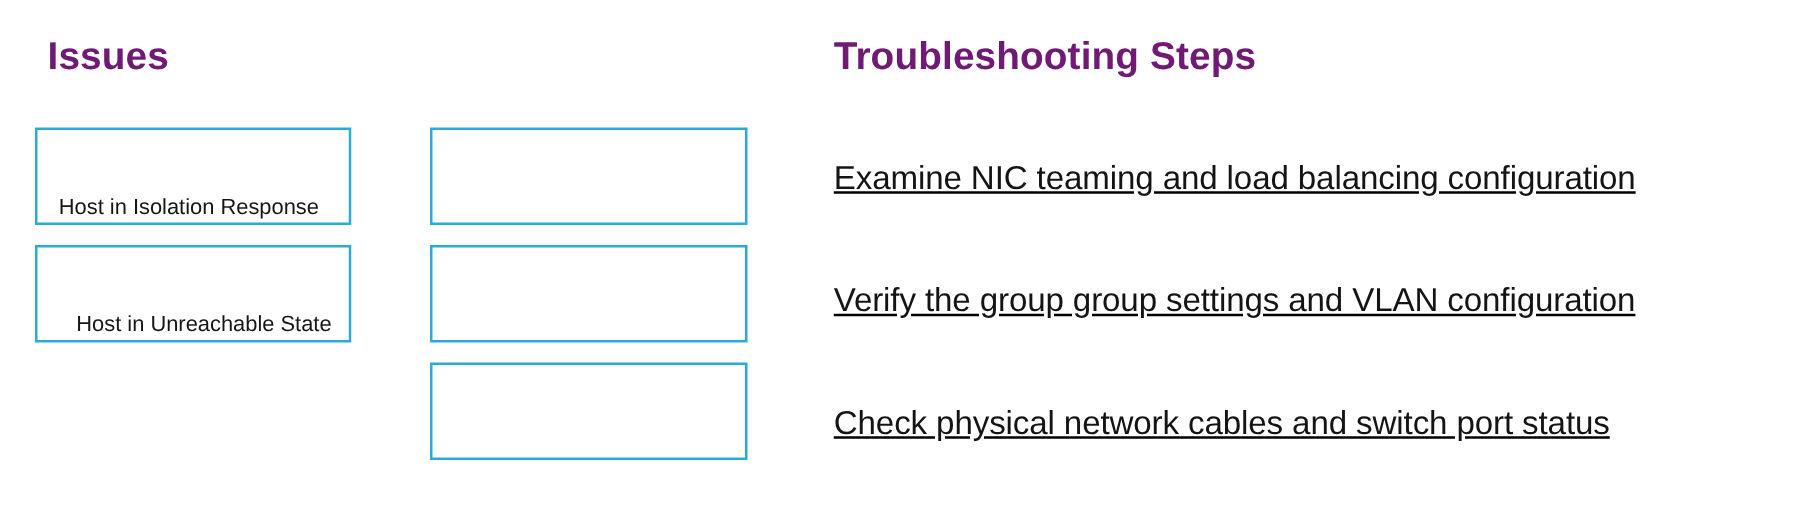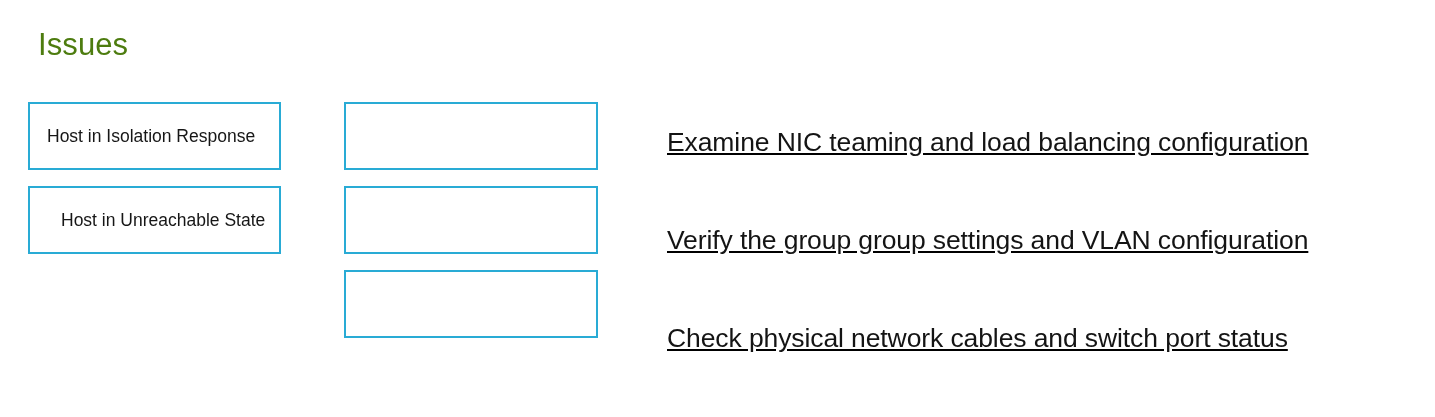--- a/index.html
+++ b/index.html
@@ -18,23 +18,23 @@
     width: 1435px;
     height: 417px;
     background: #ffffff;
     overflow: hidden;
   }
 
   
   .heading {
     position: absolute;
     font-size: 31px;
-    font-weight: 400;
+    font-weight: 700;
     line-height: 1.1;
-    color: #4d7c0f;
+    color: #701a75;
     white-space: nowrap;
     letter-spacing: 0.1px;
     text-align: center;
   }
   .heading.issues-heading      { left: 38px;  top: 28px; }
   .heading.steps-heading       { left: 667px; top: 28px; }
 
   
   .issues-column {
     position: absolute;
@@ -52,25 +52,25 @@
     position: absolute;
     left: 667px;
     top: 102px;
     width: 745px;
     text-decoration: underline;
   }
 
   
   .box {
     box-sizing: border-box;
-    height: 68px;
+    height: 78px;
     border: 2px solid #29abd5;
     background: #ffffff;
     display: flex;
-    align-items: center;
+    align-items: flex-end;
     margin-bottom: 16px;
   }
   .box:last-child { margin-bottom: 0; padding-left: 31px; }
 
   .issue-box {
     padding: 0 12px 0 17px;
   }
   .issue-label {
     font-size: 17.5px;
     line-height: 1.42;
@@ -100,20 +100,21 @@
     letter-spacing: -0.1px;
   }
 </style>
 </head>
 <body>
 
 <div class="canvas">
 
   <div class="heading issues-heading">Issues</div>
 
+  <div class="heading steps-heading">Troubleshooting Steps</div>
 
   <div class="issues-column">
 
     <div class="box issue-box">
       <span class="issue-label">Host in Isolation Response</span>
     </div>
 
 
     <div class="box issue-box">
       <span class="issue-label">Host in Unreachable State</span>

